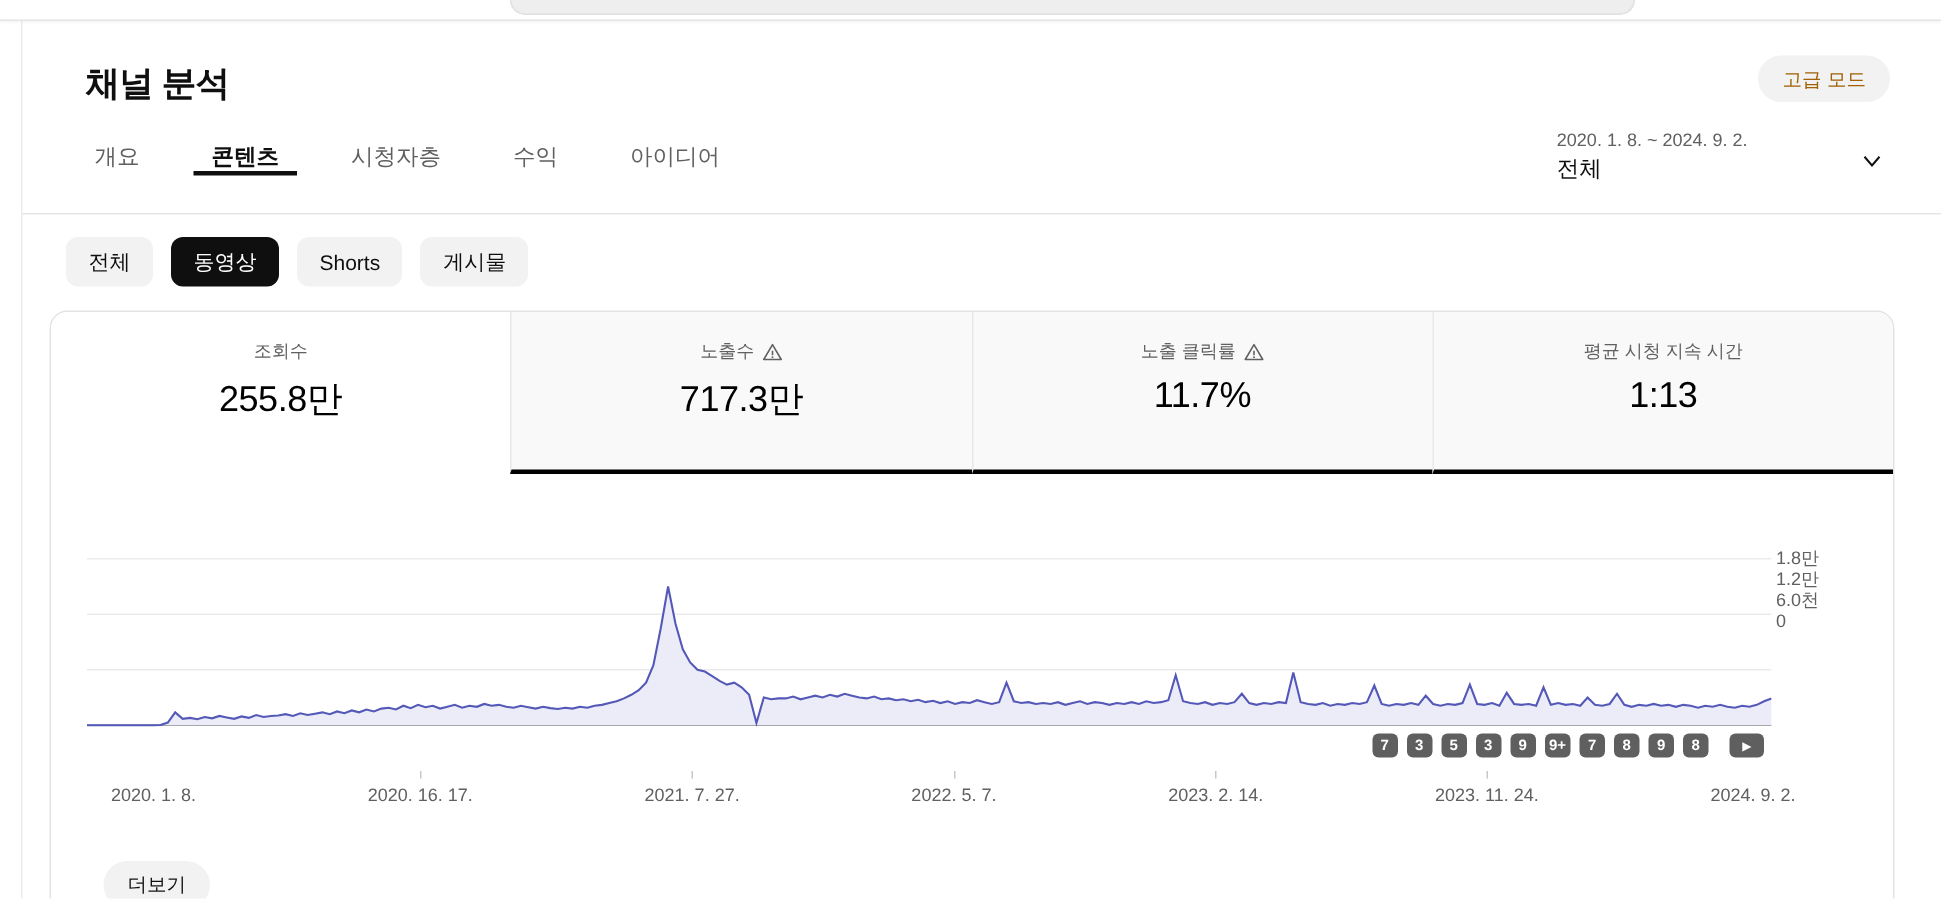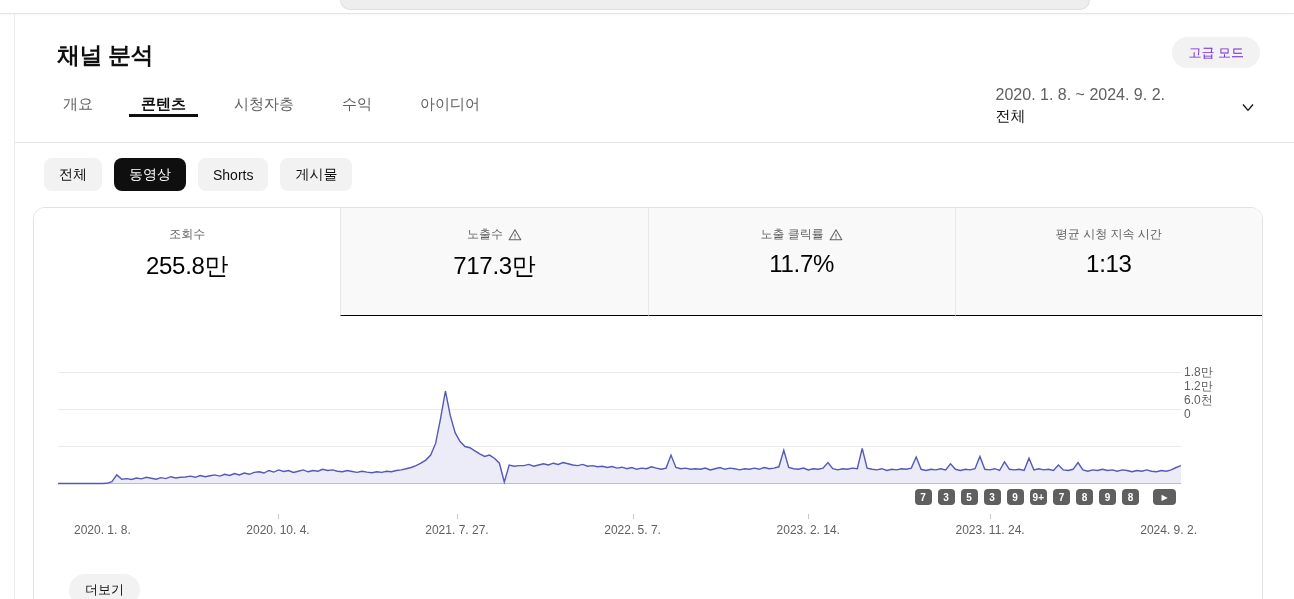--- a/index.html
+++ b/index.html
@@ -10,50 +10,50 @@
   
   .top-strip { position:absolute; left:0; top:0; width:1294px; height:14px; background:#fff;
     border-bottom:1px solid #e4e4e4; box-shadow:0 1px 2px rgba(0,0,0,.04); z-index:5; }
   .search-bottom { position:absolute; left:340px; top:0; width:750px; height:10px;
     background:#eeeeee; border:1px solid #e0e0e0; border-top:none; border-radius:0 0 10px 10px; }
   .left-edge { position:absolute; left:14px; top:14px; width:1px; height:585px; background:#ececec; }
 
   
   .page-title { position:absolute; left:57px; top:40px; font-size:23px; font-weight:bold; letter-spacing:-0.5px; }
   .adv-btn { position:absolute; right:34px; top:37px; height:31px; padding:0 16px; border:none;
-    background:#f2f2f2; border-radius:16px; font-size:13px; color:#6d28d9; line-height:31px; cursor:pointer;
+    background:#f2f2f2; border-radius:16px; font-size:13px; color:#a16207; line-height:31px; cursor:pointer;
     font-family:inherit; }
 
   
   .tabs-bar { position:absolute; left:15px; top:95px; width:1279px; height:48px;
     border-bottom:1px solid #e5e5e5; display:flex; align-items:flex-start; padding-left:36px; }
   .tab { padding:0 12px; margin-right:24px; display:flex; align-items:center; font-size:15px;
     color:#606060; cursor:pointer; border-bottom:3px solid transparent; }
   .tab.active { color:#0f0f0f; font-weight:bold; border-bottom-color:#0f0f0f; }
 
   
   .date-filter { position:absolute; right:129px; top:86px; text-align:left; cursor:pointer; }
-  .date-range { font-size:16px; color:#606060; }
+  .date-range { font-size:12px; color:#606060; }
   .date-selected { font-size:15px; color:#0f0f0f; margin-top:3px; }
   .chevron { position:absolute; right:36px; top:97px; width:20px; height:20px; cursor:pointer; }
 
   
   .chips-row { position:absolute; left:44px; top:158px; display:flex; gap:12px; }
   .chip { height:33px; padding:0 15px; display:flex; align-items:center; font-size:14px;
     background:#f2f2f2; color:#0f0f0f; border-radius:8px; cursor:pointer; }
   .chip.active { background:#0f0f0f; color:#fff; }
 
   
   .card { position:absolute; left:33px; top:207px; width:1230px; height:500px;
     background:#fff; border:1px solid #e3e3e3; border-radius:12px; overflow:hidden; }
   .metrics-row { display:flex; height:108px; }
   .metric { flex:1; text-align:center; padding-top:18px; cursor:pointer; background:#fff;
     border-bottom:1px solid transparent; }
   .metric + .metric { border-left:1px solid #e8e8e8; }
-  .metric.inactive { background:#f9f9f9; border-bottom:1px solid #000000;text-align:center; }
+  .metric.inactive { background:#f9f9f9; border-bottom:3px solid #000000;text-align:center; }
   .m-label { font-size:12px; color:#606060; display:flex; align-items:center; justify-content:center; gap:5px; }
   .m-value { font-size:24px; color:#000000; margin-top:7px; letter-spacing:-0.3px; }
   .warn { width:14px; height:14px; }
 
   
   .chart-svg { position:absolute; left:24px; top:153px; }
   .y-axis { position:absolute; left:1150px; top:157px; height:125px; width:45px;
     display:flex; flex-direction:column; }
   .y-lab { font-size:12px; color:#606060; height:14px; line-height:14px; }
   .x-axis { position:absolute; left:40px; top:315px; width:1123px; display:flex; justify-content:space-between; }
@@ -155,21 +155,21 @@
       </svg>
 
     <div class="y-axis" id="y-axis">
         <div class="y-lab">1.8만</div>
         <div class="y-lab">1.2만</div>
         <div class="y-lab">6.0천</div>
         <div class="y-lab">0</div>
       </div>
     <div class="x-axis" id="x-axis">
         <span class="xlab"><span>2020. 1. 8.</span></span>
-        <span class="xlab"><span class="tick"></span><span>2020. 10. 4.</span></span>
+        <span class="xlab"><span class="tick"></span><span>2020. 16. 17.</span></span>
         <span class="xlab"><span class="tick"></span><span>2021. 7. 27.</span></span>
         <span class="xlab"><span class="tick"></span><span>2022. 5. 7.</span></span>
         <span class="xlab"><span class="tick"></span><span>2023. 2. 14.</span></span>
         <span class="xlab"><span class="tick"></span><span>2023. 11. 24.</span></span>
         <span class="xlab"><span>2024. 9. 2.</span></span>
       </div>
 
     <div class="marker-row" id="marker-row">
         <div class="badge">7</div>
         <div class="badge">3</div>

